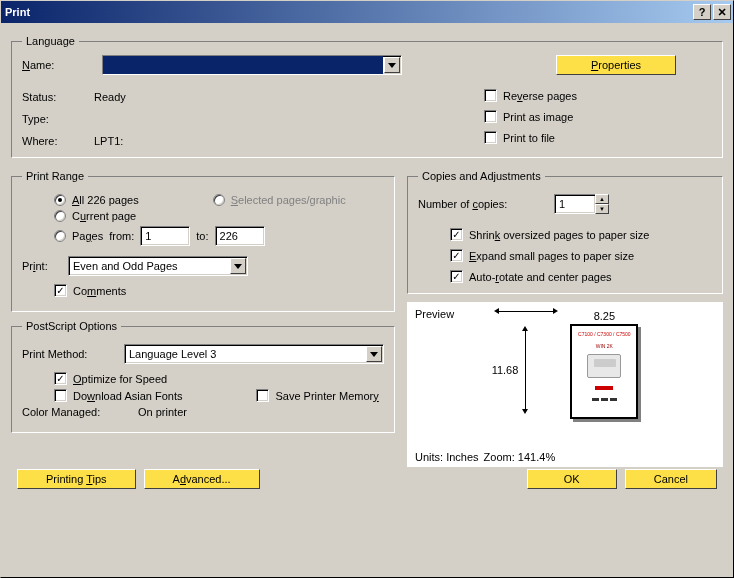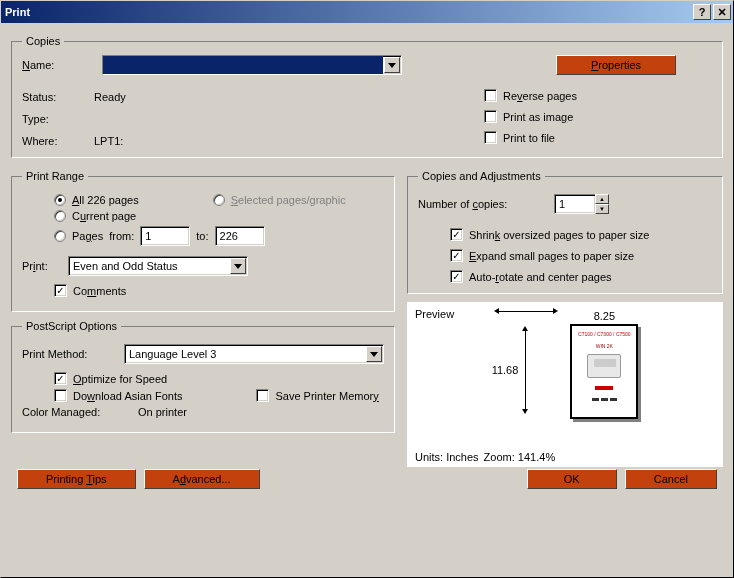--- a/index.html
+++ b/index.html
@@ -38,21 +38,21 @@
   border-right-color:#fff; border-bottom-color:#fff;
   margin: 4px 0 8px 0; padding: 8px 10px 10px 10px;
   position: relative;
 }
 fieldset > legend {
   padding: 0 4px; color:#000;
 }
 .row { display:flex; align-items:center; gap:6px; margin: 4px 0; }
 .label { min-width: 64px; }
 .btn {
-  background:#c2410c;
+  background:#fde047;
   border:1px solid #fff; border-right-color:#404040; border-bottom-color:#404040;
   padding: 3px 28px; cursor:pointer; font-family:inherit; font-size:11px;
   min-width: 80px; text-align:center;
 }
 .select {
   background:#fff; border:1px solid #808080;
   border-right-color:#fff; border-bottom-color:#fff;
   box-shadow: inset 1px 1px 0 #000, inset -1px -1px 0 #d4d0c8;
   height: 20px; display:flex; align-items:center;
 }
@@ -150,21 +150,21 @@
     <span class="titlebar-title">Print</span>
     <div class="titlebar-buttons">
       <div class="tb-btn">?</div>
       <div class="tb-btn">✕</div>
     </div>
   </div>
 
   <div class="content">
 
     <fieldset>
-      <legend>Copies</legend>
+      <legend>Language</legend>
       <div class="printer-top-row">
         <div class="label"><span class="underline">N</span><span>ame:</span></div>
         <div class="select highlight" style="width:300px">
           <div class="sel-inner"></div>
           <div class="sel-btn">
               <div class="tri-down"></div>
             </div>
         </div>
         <div style="flex:1"></div>
         <button class="btn" style="min-width:120px"><span class="underline">P</span>roperties</button>
@@ -227,21 +227,21 @@
               <span>Pa<span class="underline">g</span>es</span>
             </label>
             <span>from:</span>
             <input class="input" style="width: 50px;" value="1">
             <span>to:</span>
             <input class="input" style="width: 50px;" value="226">
           </div>
           <div class="row" style="margin-top:10px">
             <span class="label" style="min-width:40px">Pr<span class="underline">i</span>nt:</span>
             <div class="select" style="width:180px">
-              <div class="sel-inner">Even and Odd Status</div>
+              <div class="sel-inner">Even and Odd Pages</div>
               <div class="sel-btn">
                   <div class="tri-down"></div>
                 </div>
             </div>
           </div>
           <div class="row" style="margin-top:8px">
             <label class="checkbox">
               <span class="cb-box">✓</span>
                 <span>Co<span class="underline">m</span>ments</span>
             </label>

